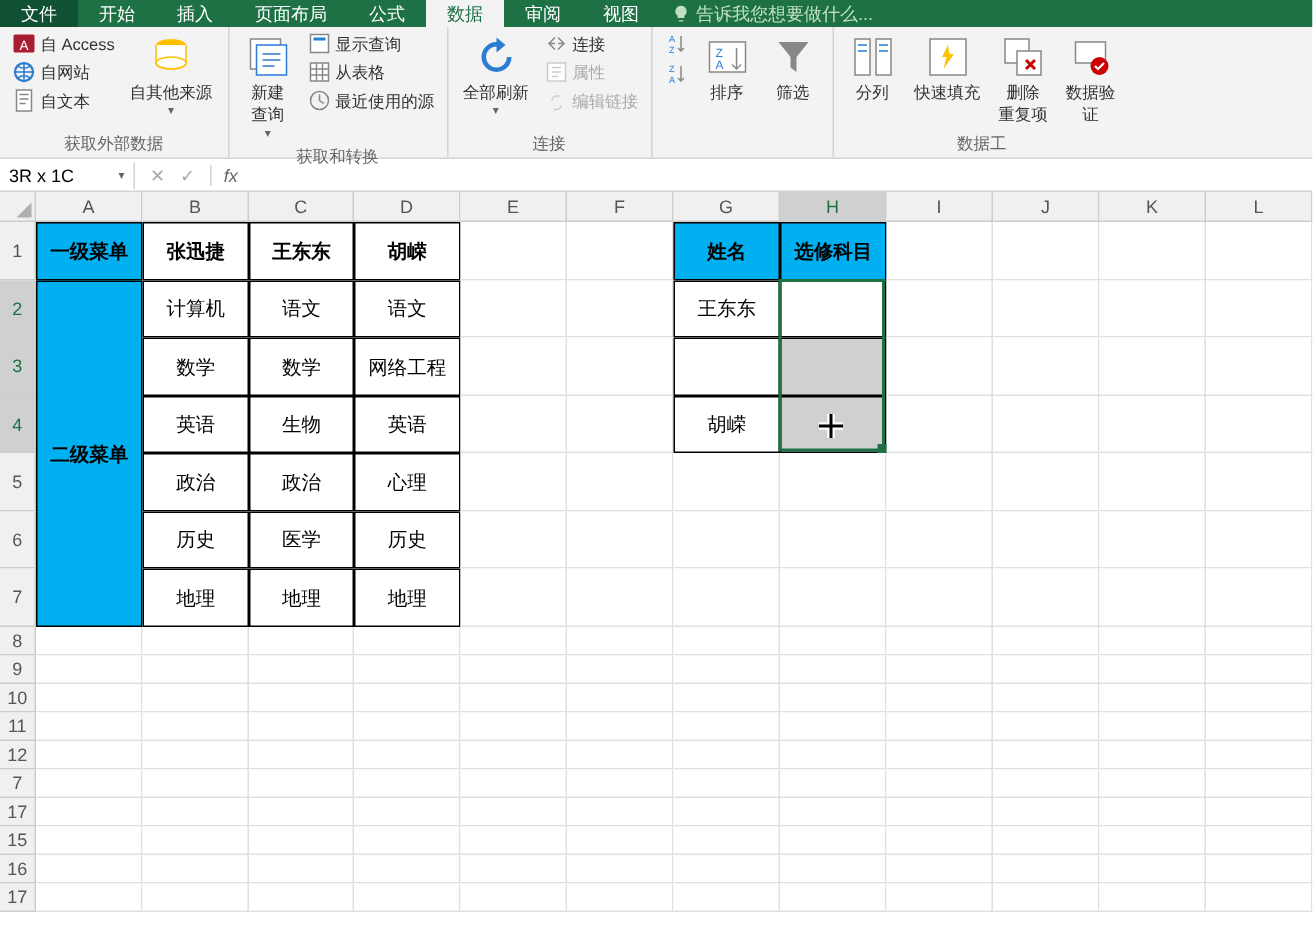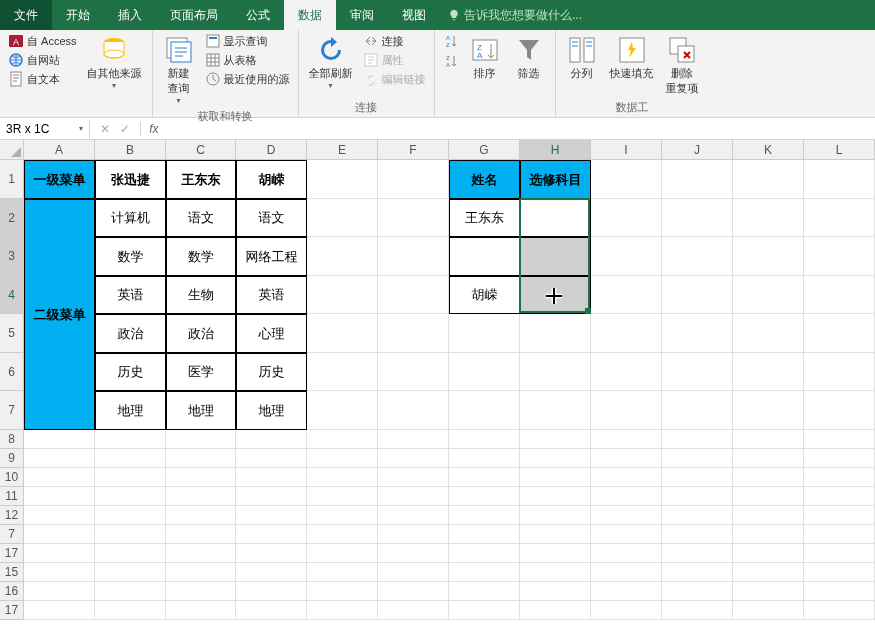--- a/index.html
+++ b/index.html
@@ -1,19 +1,19 @@
 <!DOCTYPE html>
 <html><head>
   <meta charset="utf-8">
   <style>
     * { box-sizing: border-box; margin: 0; padding: 0; font-family: "Microsoft YaHei", sans-serif; }
     body { background: #fff; font-size: 12px; overflow: hidden; }
     
     
-    .tab-bar { background: #1e7145; color: #fff; display: flex; height: 30px; align-items: stretch; }
+    .tab-bar { background: #1e7145; color: #fff; display: flex; height: 18px; align-items: stretch; }
     .tab { padding: 3px 14px; font-size: 12px; cursor: pointer; display: flex; align-items: center; }
     .tab.active { background: #f3f3f3; color: #1e7145; }
     .tab-dark { background: #0f5132; }
     .tell-me { display: flex; align-items: center; color: #c0e0c0; font-size: 12px; padding-left: 8px; }
     .tell-me svg { width: 12px; height: 12px; margin-right: 4px; }
     
     
     .ribbon { background: #f3f3f3; border-bottom: 1px solid #d4d4d4; display: flex; height: 88px; }
     .ribbon-group { border-right: 1px solid #d4d4d4; display: flex; flex-direction: column; padding: 2px 6px 0; }
     .ribbon-group-content { display: flex; flex: 1; align-items: flex-start; gap: 4px; }
@@ -115,20 +115,21 @@
             <svg viewBox="0 0 32 32">
               <ellipse cx="16" cy="8" rx="10" ry="4" fill="#ffc000"></ellipse>
               <path d="M6 8v12c0 2 4 4 10 4s10-2 10-4V8" fill="#fff" stroke="#ffc000"></path>
               <ellipse cx="16" cy="20" rx="10" ry="4" fill="none" stroke="#ffc000"></ellipse>
             </svg>
           </span>
         <span>自其他来源</span>
           <span class="drop-arrow">▾</span>
       </div>
     </div>
+    <div class="ribbon-group-label">获取外部数据</div>
   </div>
 
   <div class="ribbon-group">
     <div class="ribbon-group-content">
       <div class="ribbon-btn">
         <span class="ribbon-icon-lg">
             <svg viewBox="0 0 32 32">
               <rect x="4" y="4" width="20" height="20" fill="#fff" stroke="#888"></rect>
               <rect x="8" y="8" width="20" height="20" fill="#fff" stroke="#2b7cd3"></rect>
               <path d="M12 14h12M12 18h12M12 22h8" stroke="#2b7cd3"></path>
@@ -281,20 +282,31 @@
       <div class="ribbon-btn">
         <span class="ribbon-icon-lg">
             <svg viewBox="0 0 32 32">
               <rect x="4" y="4" width="16" height="16" fill="#fff" stroke="#888"></rect>
               <rect x="12" y="12" width="16" height="16" fill="#fff" stroke="#888"></rect>
               <path d="M18 18l6 6m0-6l-6 6" stroke="#c00" stroke-width="2"></path>
             </svg>
           </span>
         <span style="white-space:pre-line;text-align:center">删除
 重复项</span>
+      </div>
+      <div class="ribbon-btn">
+        <span class="ribbon-icon-lg">
+            <svg viewBox="0 0 32 32">
+              <rect x="6" y="6" width="20" height="14" fill="#fff" stroke="#888"></rect>
+              <circle cx="22" cy="22" r="6" fill="#c00"></circle>
+              <path d="M19 22l2 2 4-4" stroke="#fff" fill="none" stroke-width="1.5"></path>
+            </svg>
+          </span>
+        <span style="white-space:pre-line;text-align:center">数据验
+证</span>
       </div>
     </div>
     <div class="ribbon-group-label">数据工</div>
   </div>
 </div>
 
 <div class="formula-bar">
   <div class="name-box">
     <span>3R x 1C</span>
     <span class="drop-arrow">▾</span>

